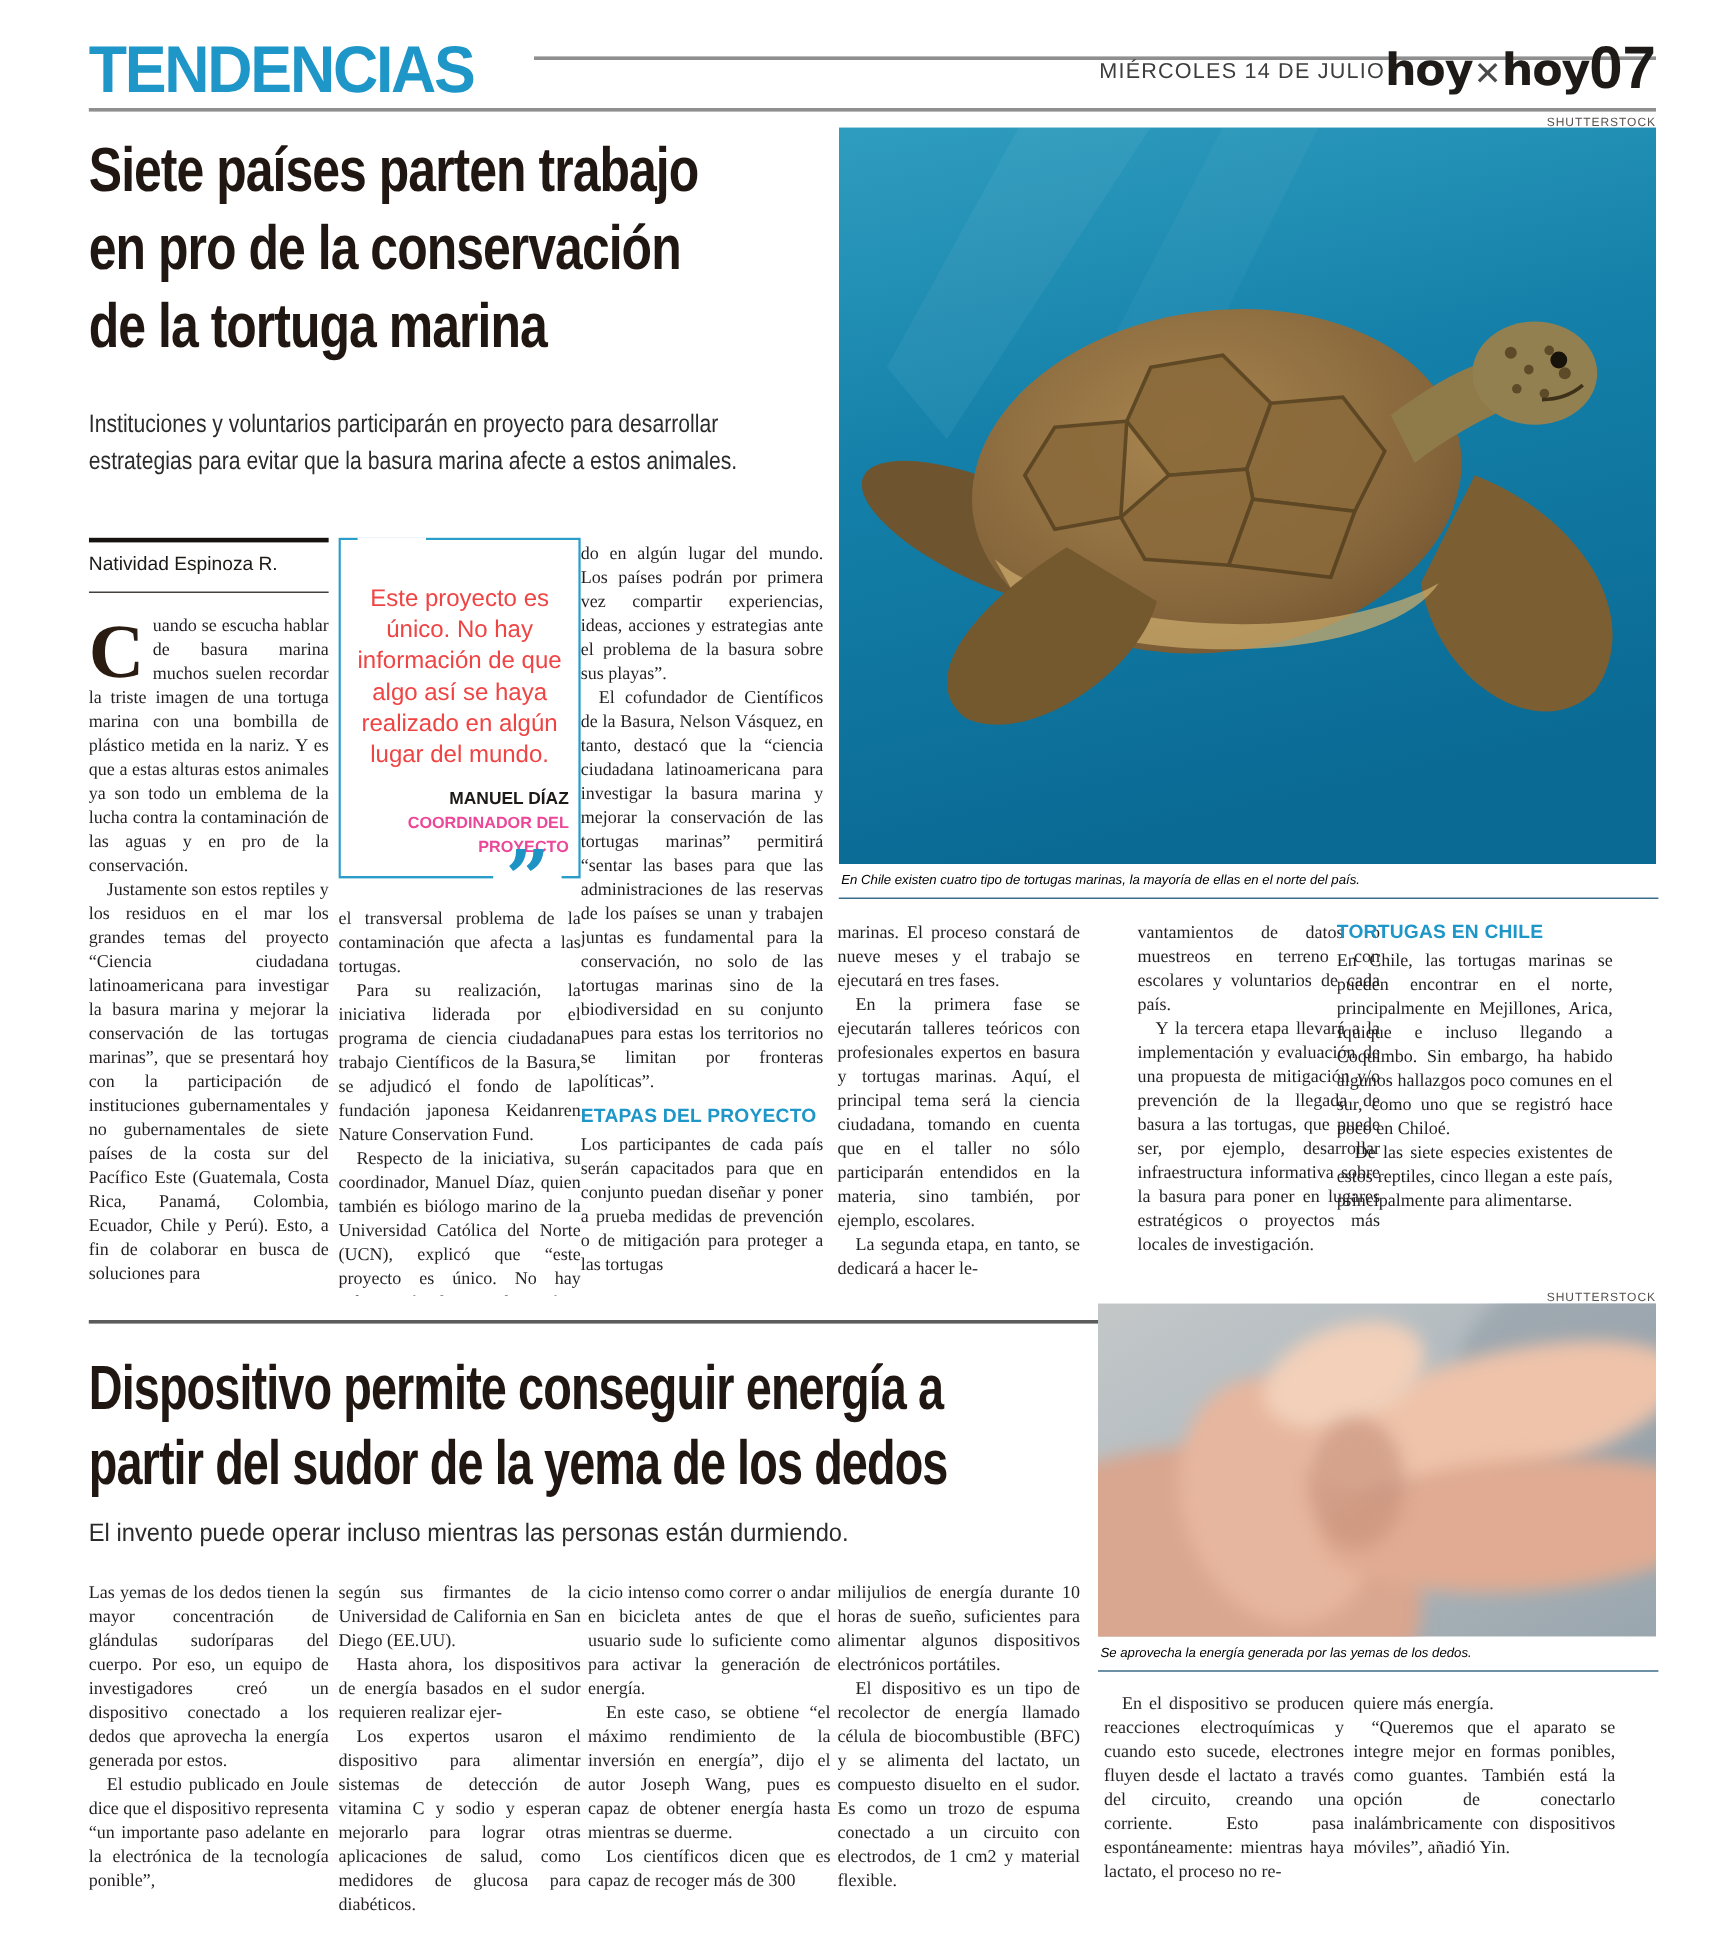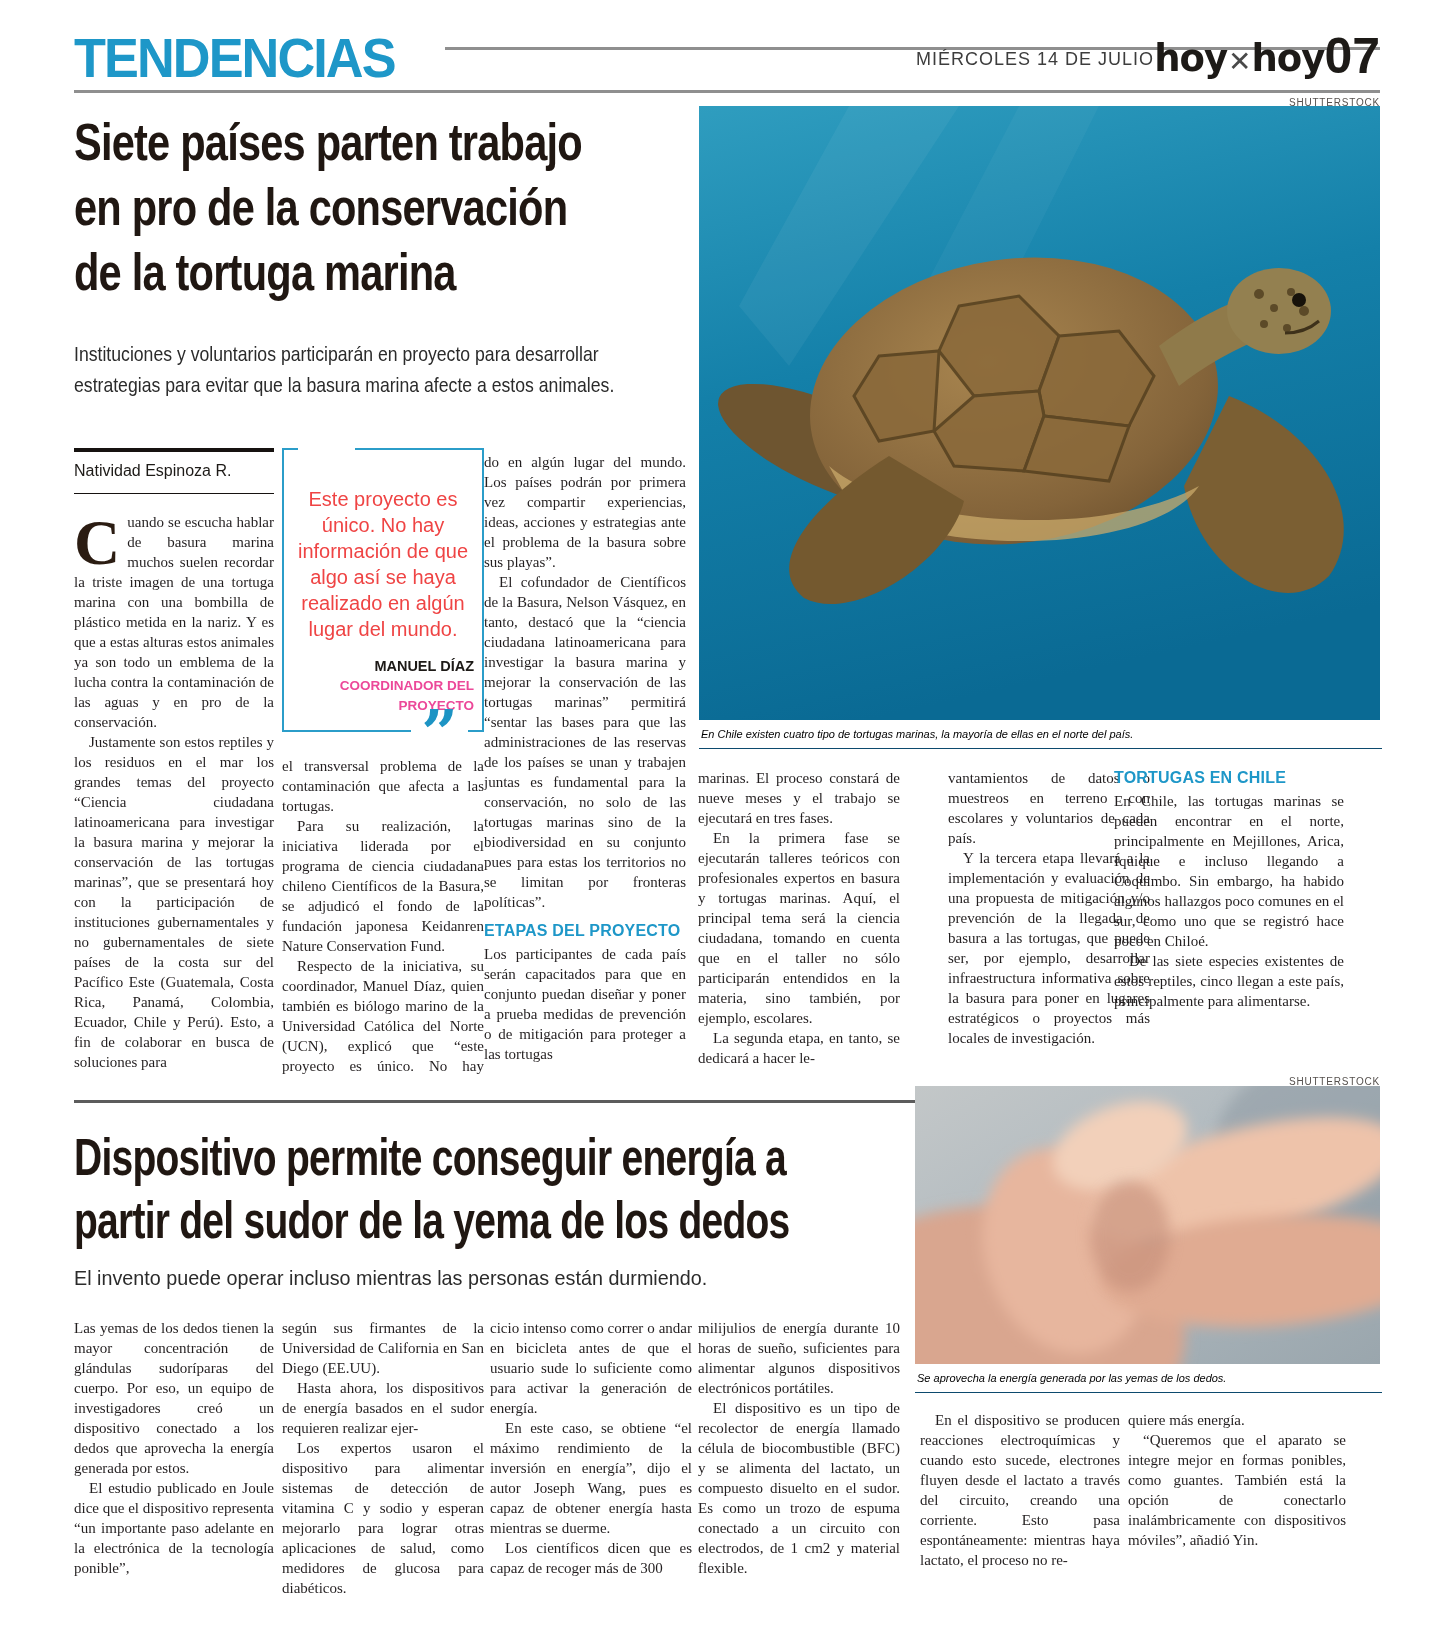--- a/index.html
+++ b/index.html
@@ -145,21 +145,21 @@
 
   <div class="abs col" style="left:282px;top:448px;width:202px;height:632px;">
     <div class="qbox">
       <span class="qmark qmark-open">“</span>
       <div class="qtext">Este proyecto es único. No hay información de que algo así se haya realizado en algún lugar del mundo.</div>
       <div class="qauthor">MANUEL DÍAZ</div>
       <div class="qrole">COORDINADOR DEL PROYECTO</div>
       <span class="qmark qmark-close">”</span>
     </div>
     <p>el transversal problema de la contaminación que afecta a las tortugas.</p>
-    <p class="ind">Para su realización, la iniciativa liderada por el programa de ciencia ciudadana chileno Científicos de la Basura, se adjudicó el fondo de la fundación japonesa Keidanren Nature Conservation Fund.</p>
+    <p class="ind">Para su realización, la iniciativa liderada por el programa de ciencia ciudadana trabajo Científicos de la Basura, se adjudicó el fondo de la fundación japonesa Keidanren Nature Conservation Fund.</p>
     <p class="ind">Respecto de la iniciativa, su coordinador, Manuel Díaz, quien también es biólogo marino de la Universidad Católica del Norte (UCN), explicó que “este proyecto es único. No hay información de que algo así se haya realiza-</p>
   </div>
 
   <div class="abs col" style="left:484px;top:452px;width:202px;height:628px;">
     <p>do en algún lugar del mundo. Los países podrán por primera vez compartir experiencias, ideas, acciones y estrategias ante el problema de la basura sobre sus playas”.</p>
     <p class="ind">El cofundador de Científicos de la Basura, Nelson Vásquez, en tanto, destacó que la “ciencia ciudadana latinoamericana para investigar la basura marina y mejorar la conservación de las tortugas marinas” permitirá “sentar las bases para que las administraciones de las reservas de los países se unan y trabajen juntas es fundamental para la conservación, no solo de las tortugas marinas sino de la biodiversidad en su conjunto pues para estas los territorios no se limitan por fronteras políticas”.</p>
     <div class="kicker">ETAPAS DEL PROYECTO</div>
     <p>Los participantes de cada país serán capacitados para que en conjunto puedan diseñar y poner a prueba medidas de prevención o de mitigación para proteger a las tortugas</p>
   </div>
 

